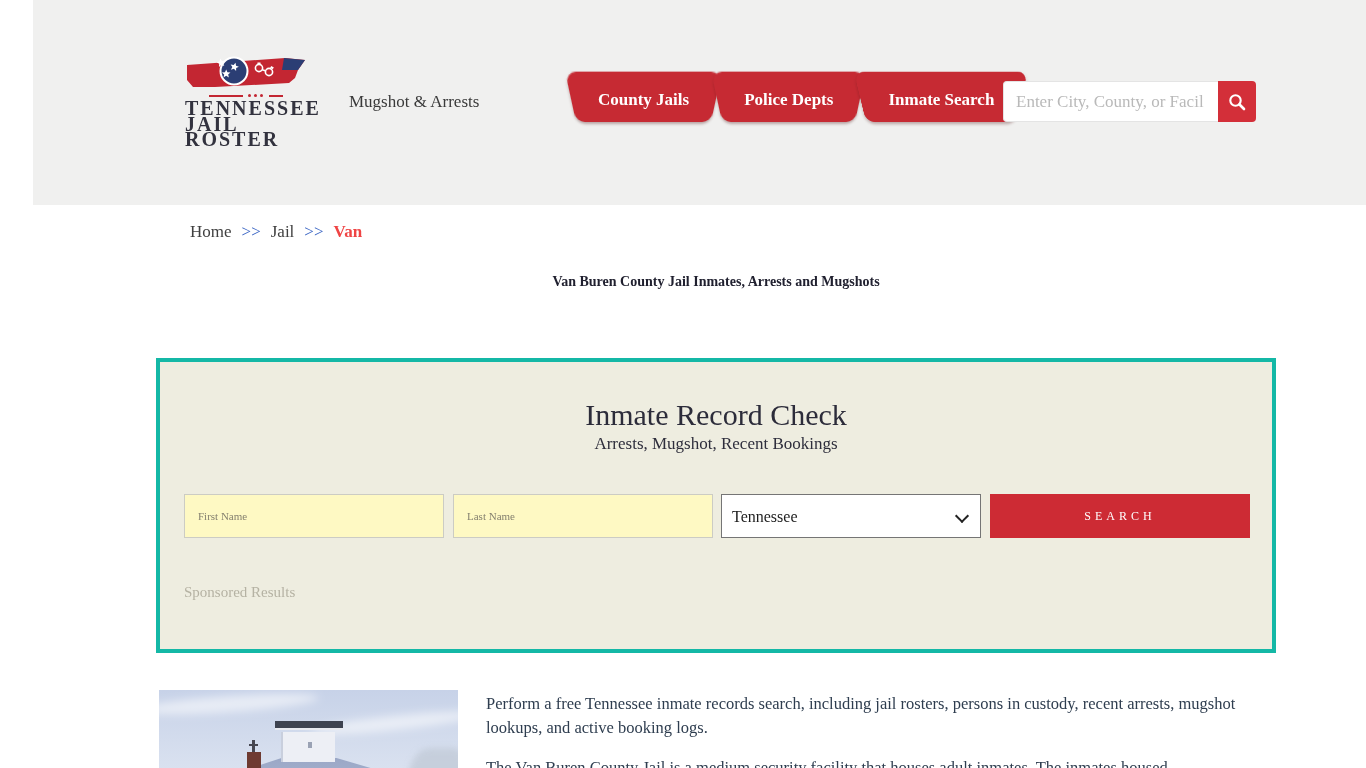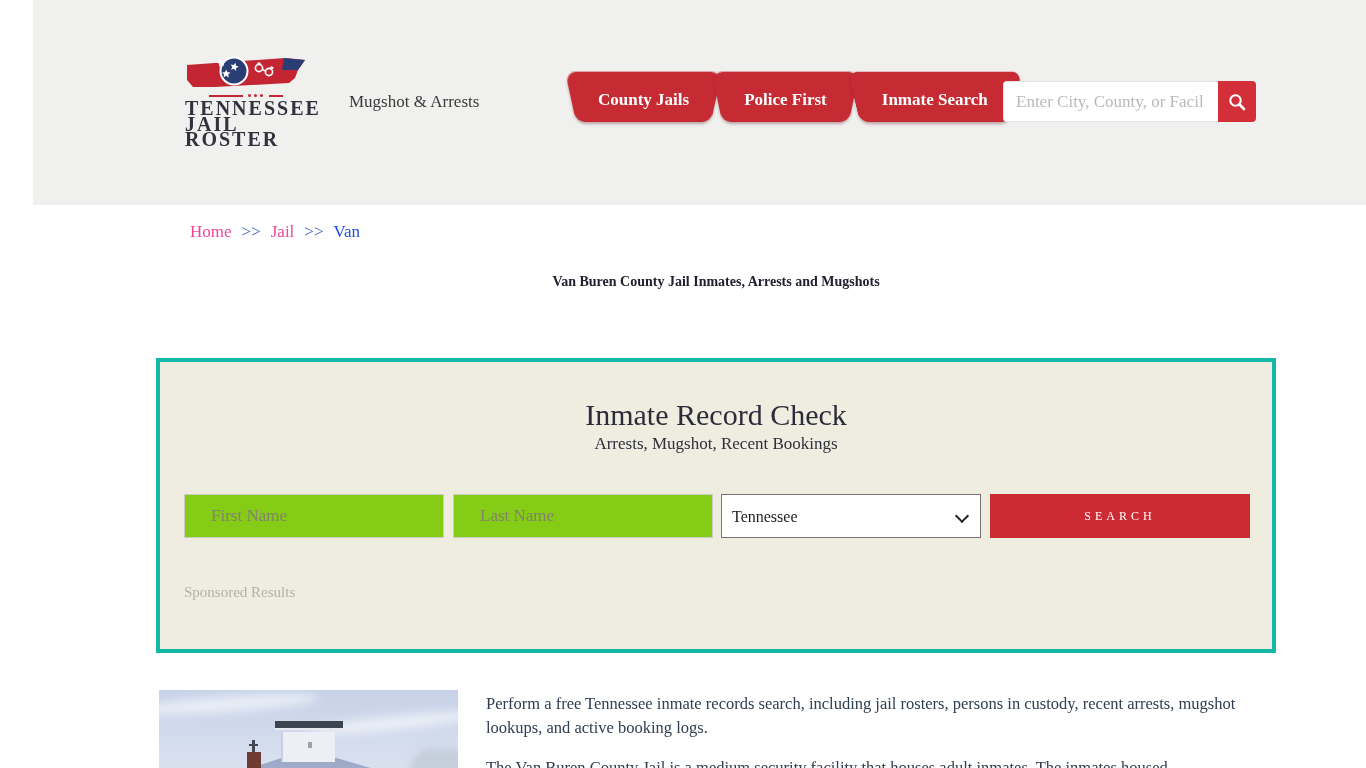--- a/index.html
+++ b/index.html
@@ -30,37 +30,37 @@
 
   .hsearch { position:absolute; left:970px; top:81px; display:flex; }
   .hsearch input { width:215px; height:41px; border:1px solid #e4e4e4; border-right:none; border-radius:4px 0 0 4px;
              background:#fff; padding:0 12px; font-size:17px; font-family:"Liberation Serif",serif; color:#a21caf; outline:none; }
   .hsearch input::placeholder { color:#b9b9b9; }
   .hsearch button { width:38px; height:41px; border:none; background:#d32f39; border-radius:0 4px 4px 0; cursor:pointer;
              display:flex; align-items:center; justify-content:center; }
 
   
   .breadcrumb { position:absolute; left:157px; top:222px; font-size:17px; color:#3b66c4; }
-  .breadcrumb a { color:#ec4899; text-decoration:none; cursor:pointer; }
+  .breadcrumb a { color:#404040; text-decoration:none; cursor:pointer; }
   .breadcrumb .sep { margin:0 10px; color:#3b66c4; }
-  .breadcrumb .current { color:#1d4ed8; font-weight:normal; }
+  .breadcrumb .current { color:#ef4444; font-weight:bold; }
 
   .page-title { position:absolute; left:0; top:274px; width:1366px; text-align:center;
                 font-size:14px; font-weight:bold; color:#20202f; }
 
   
   .panel { position:absolute; left:123px; top:358px; width:1120px; height:295px;
            background:#eeede0; border:4px solid #14b8a6; }
   .panel-title { position:absolute; left:0; top:36px; width:100%; text-align:center;
                  font-size:30px; color:#2c2c3a; }
   .panel-sub { position:absolute; left:0; top:72px; width:100%; text-align:center;
                font-size:17px; color:#2e2e3c; }
   .form-field { position:absolute; top:132px; height:44px; background:#fff; }
-  .form-field input { width:100%; height:100%; border:1px solid #ccccc4; padding:0 26px; font-size:17px;
-               font-family:"Liberation Serif",serif; color:#444; outline:none; background:#84cc16; }
+  .form-field input { width:100%; height:100%; border:1px solid #ccccc4; padding:0 13px; font-size:11px;
+               font-family:"Liberation Serif",serif; color:#444; outline:none; background:#fef9c3; }
   .form-field input::placeholder { color:#85816f; }
   .f-first { left:24px;  width:260px; }
   .f-last  { left:293px; width:260px; }
   .f-state { left:561px; width:260px; position:absolute; top:132px; height:44px; }
   .f-state select { width:100%; height:100%; border:1px solid #757575; background:#fff; font-size:16px;
                font-family:"Liberation Serif",serif; color:#1d1d1d; padding:0 10px; appearance:none;
                -webkit-appearance:none; outline:none; cursor:pointer; }
   .f-state::after { content:""; position:absolute; right:14px; top:17px; width:8px; height:8px;
                border-right:2.5px solid #222; border-bottom:2.5px solid #222; transform:rotate(45deg);
                pointer-events:none; }
@@ -123,21 +123,21 @@
       <div class="logo-text">
         <div>TENNESSEE</div>
         <div>JAIL ROSTER</div>
       </div>
     </div>
 
     <div class="tagline">Mugshot &amp; Arrests</div>
 
     <div class="nav">
       <div class="nav-btn">County Jails</div>
-      <div class="nav-btn">Police First</div>
+      <div class="nav-btn">Police Depts</div>
       <div class="nav-btn">Inmate Search</div>
     </div>
 
     <div class="hsearch">
       <input type="text" placeholder="Enter City, County, or Facil" style="">
       <button>
         <svg width="20" height="20" viewBox="0 0 20 20">
           <circle cx="8.5" cy="8.5" r="5.2" fill="none" stroke="#ffffff" stroke-width="2.1"></circle>
           <line x1="12.5" y1="12.5" x2="17" y2="17" stroke="#ffffff" stroke-width="2.6" stroke-linecap="round"></line>
         </svg>

